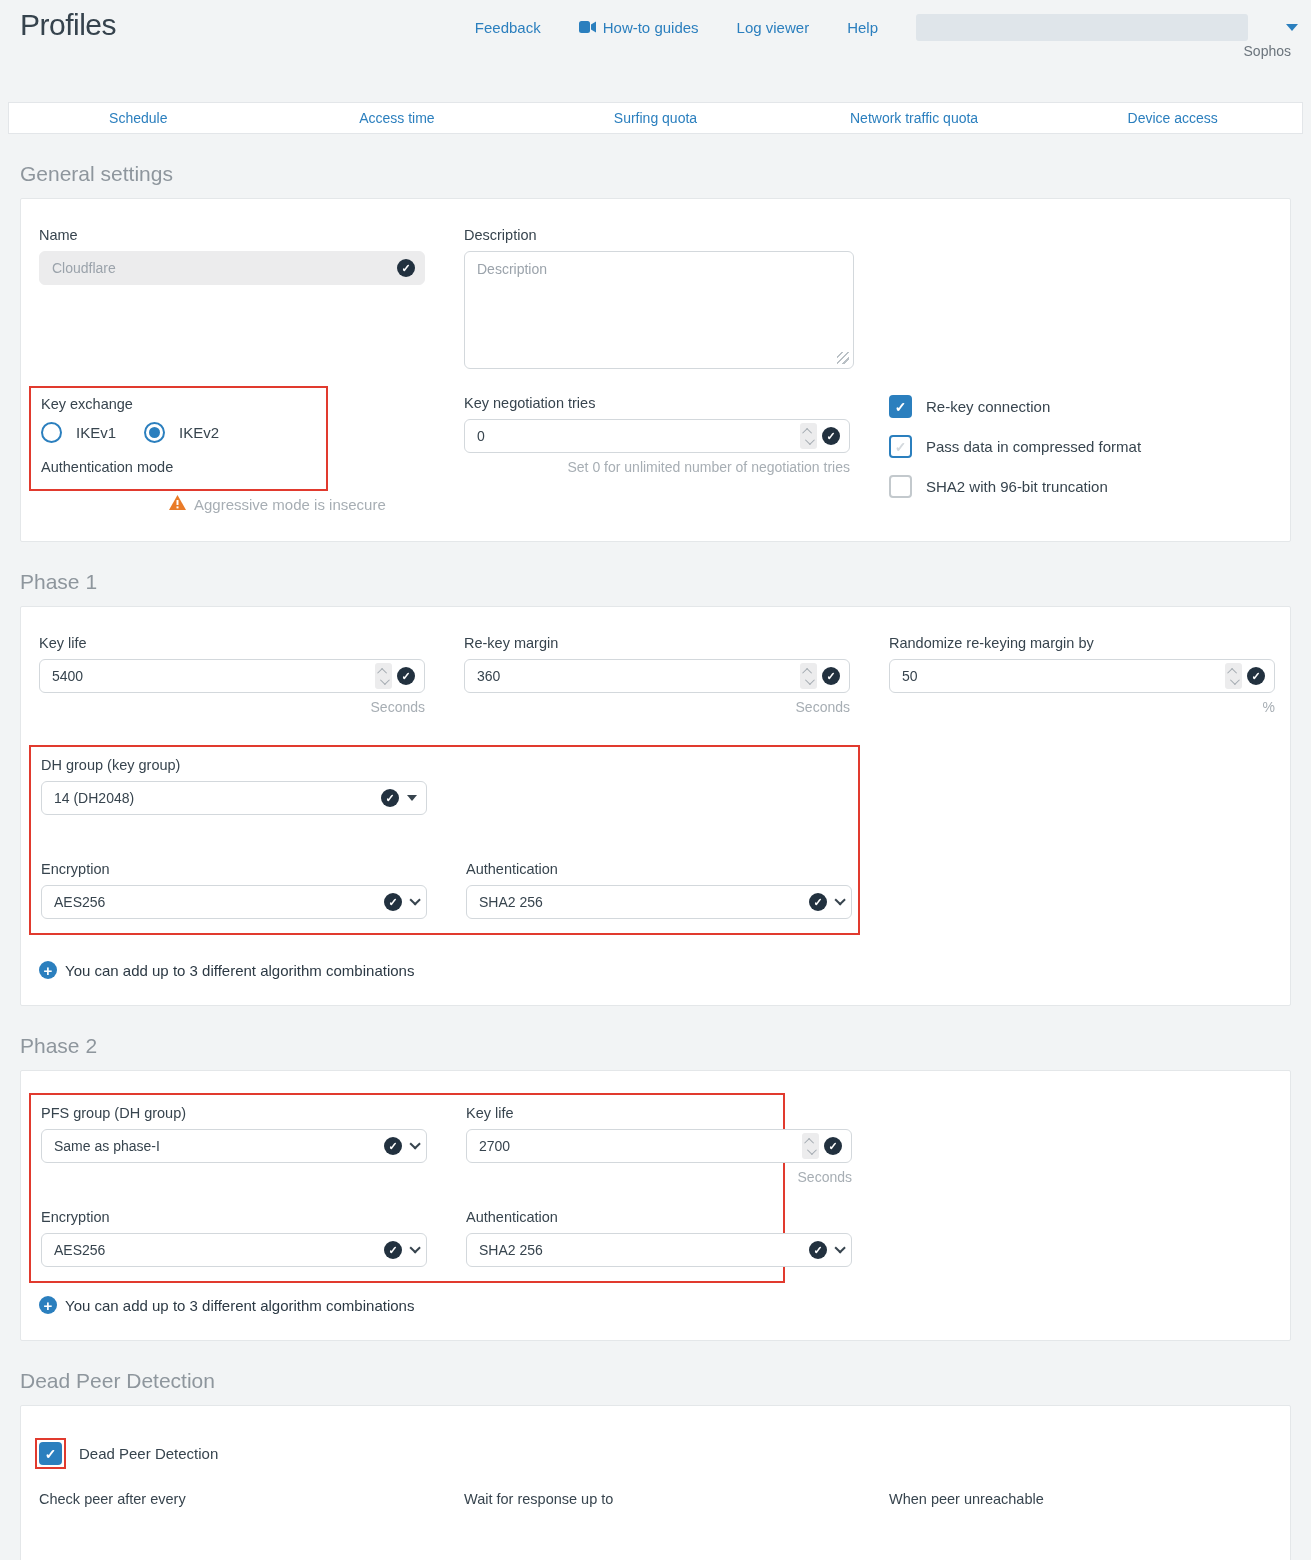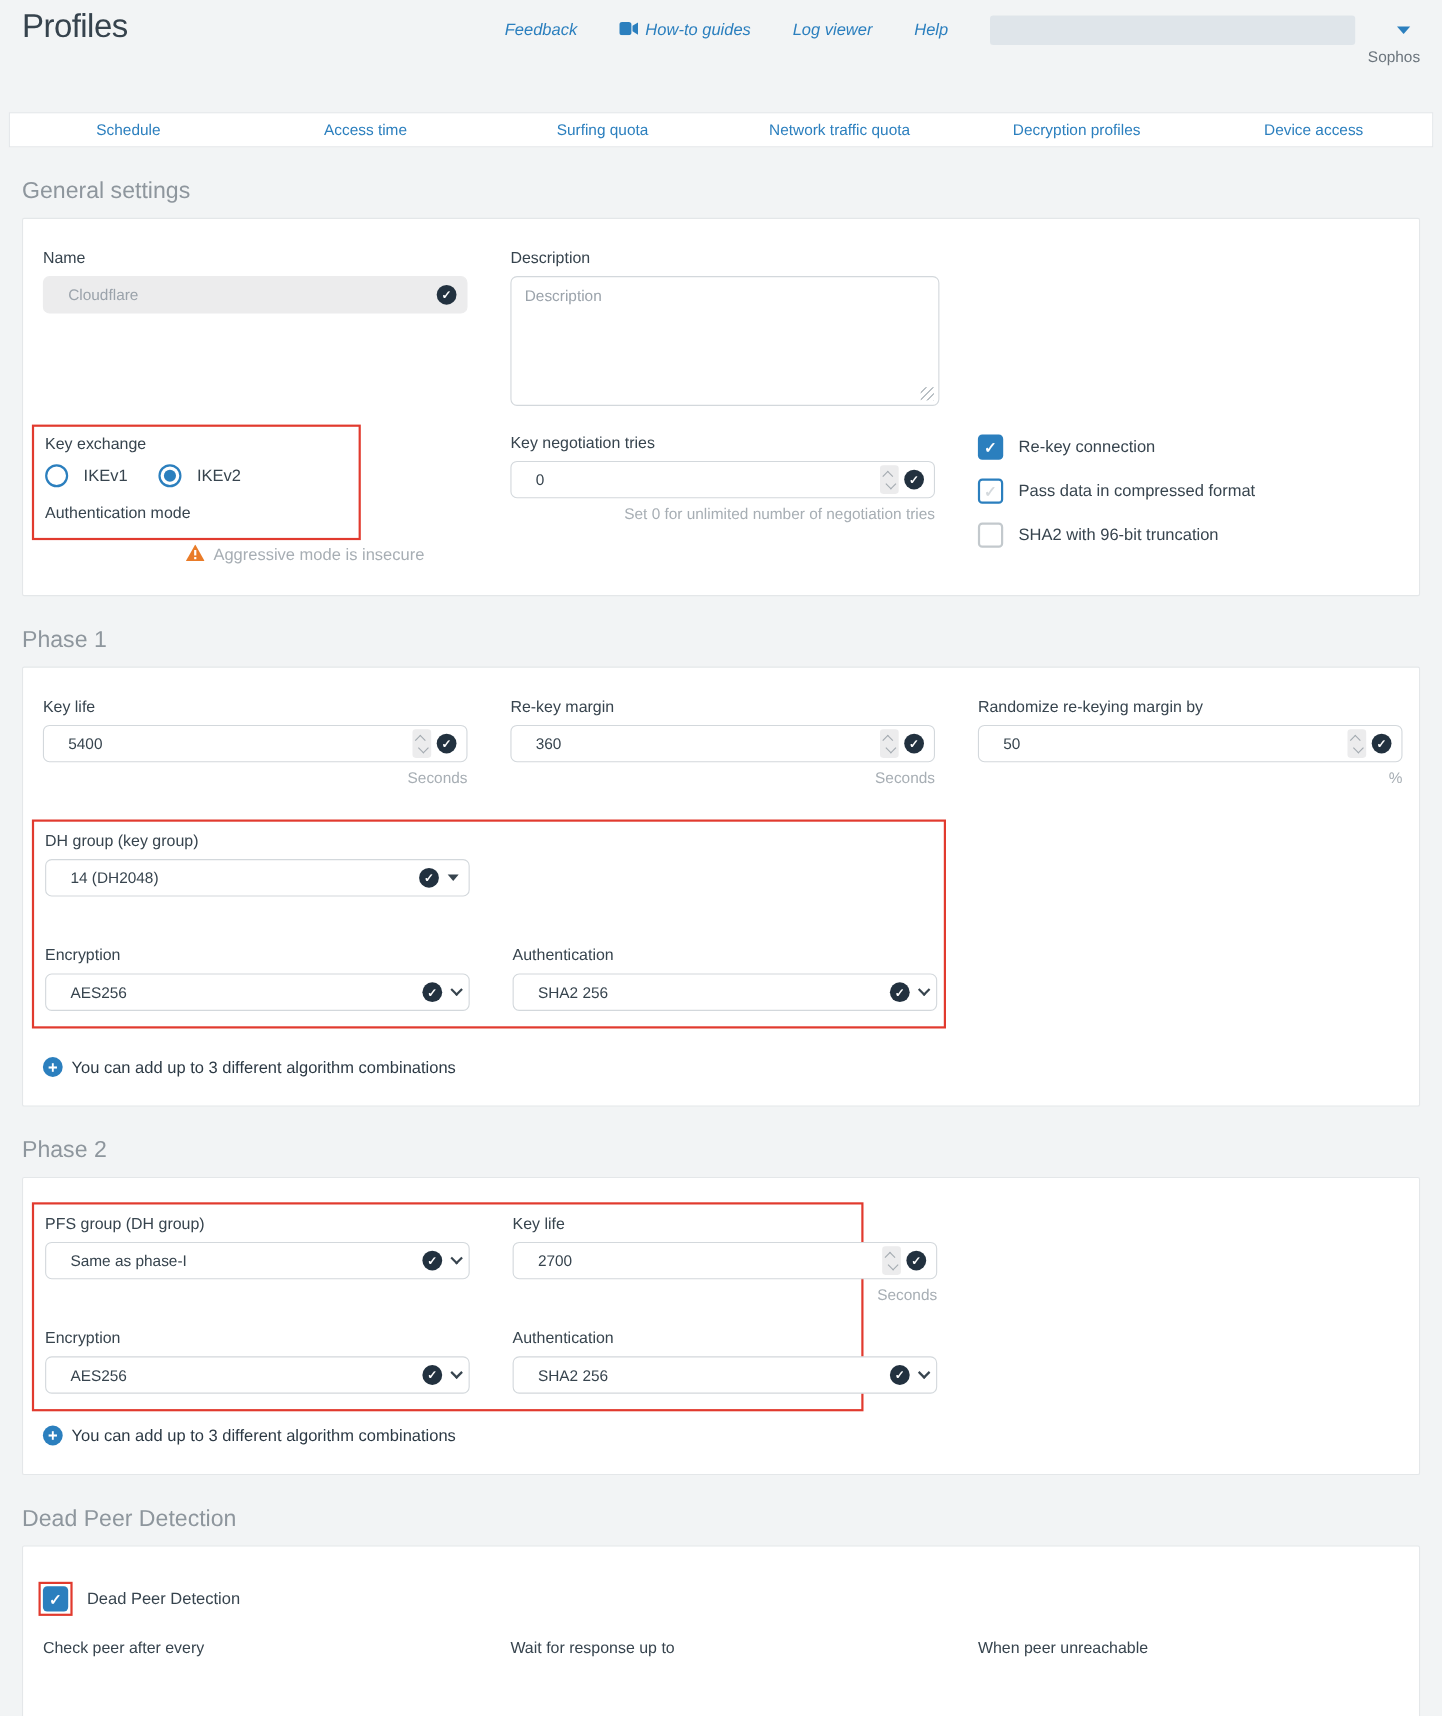--- a/index.html
+++ b/index.html
@@ -7,38 +7,38 @@
   body {
     background:#f2f4f5;
     font-family:"Liberation Sans", sans-serif;
     color:#37444e;
     font-size:14px;
     position:relative;
   }
   
   .hdr { position:relative; height:102px; padding:8px 20px 0 20px; }
   .hdr-title { font-size:30px; font-weight:400; color:#36434d; letter-spacing:-0.5px; }
-  .hdr-nav { position:absolute; top:14px; right:29px; display:flex; align-items:center; gap:38px;font-style:italic; }
+  .hdr-nav { position:absolute; top:14px; right:13px; display:flex; align-items:center; gap:38px; }
   .hdr-link { color:#2b7fbe; font-size:15px; text-decoration:none; cursor:pointer; }
   .hdr-link-ico { display:flex; align-items:center; gap:7px; }
   .redacted { width:332px; height:27px; background:#dfe5ea; border-radius:3px; filter:blur(0.5px); }
   .caret-dn { width:0; height:0; border-left:6px solid transparent; border-right:6px solid transparent; border-top:7px solid #2b7fbe; }
   .brand { position:absolute; top:43px; right:20px; color:#6b747c; font-size:14px; }
   
   .tabbar { margin:0 8px; background:#fff; border:1px solid #e3e6e9; display:flex; height:32px; }
   .tab { flex:1 1 0; display:flex; align-items:center; justify-content:center; font-size:14px; color:#2b7fbe; cursor:pointer; border-bottom:4px solid transparent; padding-top:4px; }
   .tab.active { color:#18222c; font-weight:700; border-bottom-color:#1d86cb; }
   
   .sec-h { color:#8e969d; font-size:21px; font-weight:400; margin:28px 0 12px 20px; }
   .card { background:#fff; border:1px solid #e4e7e9; border-radius:2px; margin:0 20px; padding:28px 18px 26px 18px; }
   .grid3 { display:grid; grid-template-columns:386px 386px 386px; column-gap:39px; row-gap:26px; align-items:start; }
   .grid2 { display:grid; grid-template-columns:386px 386px; column-gap:39px; align-items:start; }
   .lbl { display:block; font-size:14.5px; color:#37444e; margin-bottom:8px; }
   
-  .field { position:relative; width:386px; height:34px; background:#fff; border:1px solid #d3d8dc; border-radius:6px; display:flex; align-items:center; padding:0 22px; font-size:14px; color:#37444e; cursor:text; }
+  .field { position:relative; width:386px; height:34px; background:#fff; border:1px solid #d3d8dc; border-radius:6px; display:flex; align-items:center; padding:0 12px; font-size:14px; color:#37444e; cursor:text; }
   .field.disabled { background:#ececed; border-color:#ececed; color:#9ba3ab; cursor:default; }
   .chk-circle { width:18px; height:18px; border-radius:50%; background:#22313f; color:#fff; font-size:11px; font-weight:700; display:flex; align-items:center; justify-content:center; flex:0 0 auto; }
   .field .right-ico { position:absolute; right:9px; top:50%; transform:translateY(-50%); display:flex; align-items:center; gap:5px; }
   .spinner { width:17px; height:26px; background:#ececed; border-radius:3px; display:flex; flex-direction:column; align-items:center; justify-content:center; gap:3px; cursor:pointer; }
   .chev { width:7px; height:7px; border-left:1.6px solid #a3aab0; border-top:1.6px solid #a3aab0; }
   .chev.up { transform:rotate(45deg) translateY(2px); }
   .chev.dn { transform:rotate(225deg) translateY(2px); }
   .sel-chev { width:8px; height:8px; border-left:2px solid #37444e; border-top:2px solid #37444e; transform:rotate(225deg) translateY(3px); margin-left:2px; }
   .sel-tri { width:0; height:0; border-left:5px solid transparent; border-right:5px solid transparent; border-top:6px solid #37444e; margin-left:3px; }
   .helper { font-size:14px; color:#a7aeb4; text-align:right; width:386px; margin-top:6px; }
@@ -98,21 +98,20 @@
     <span class="caret-dn"></span>
   </div>
   <div class="brand">Sophos</div>
 </div>
 
 <div class="tabbar">
   <div class="tab">Schedule</div>
   <div class="tab">Access time</div>
   <div class="tab">Surfing quota</div>
   <div class="tab">Network traffic quota</div>
-  <div class="tab">Decryption profiles</div>
   <div class="tab">Device access</div>
 </div>
 
 <div class="sec-h">General settings</div>
 <div class="card">
   <div class="grid3">
 
     <div>
       <span class="lbl">Name</span>
       <div class="field disabled">

